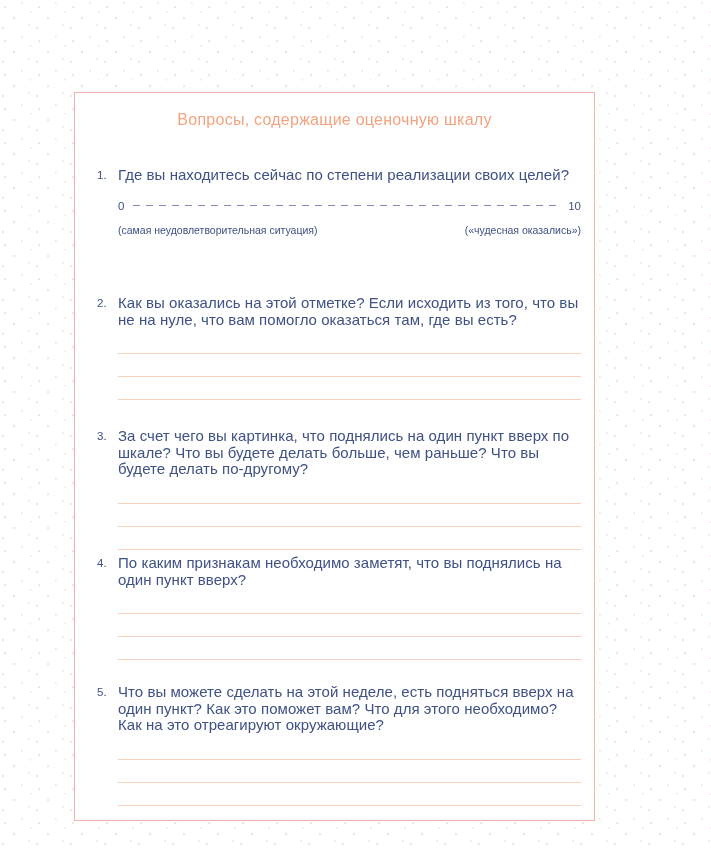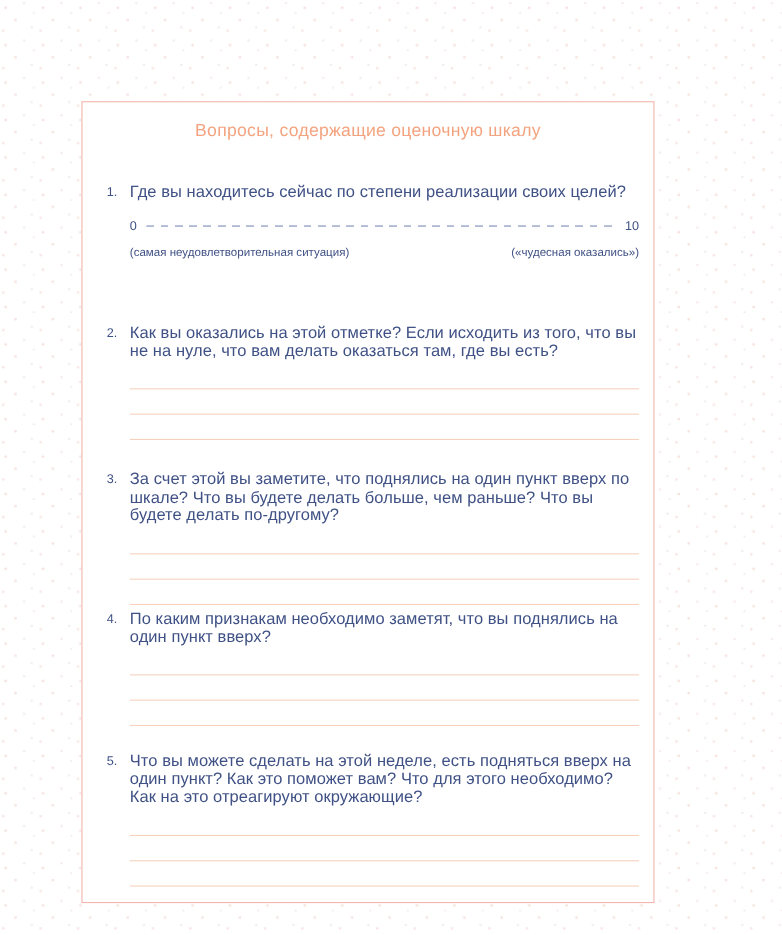--- a/index.html
+++ b/index.html
@@ -157,33 +157,33 @@
     </div>
     <div class="scale-captions">
       <span class="scale-caption">(самая неудовлетворительная ситуация)</span>
       <span class="scale-caption">(«чудесная оказались»)</span>
     </div>
   </div>
 
   <div class="question" style="top:202px;">
     <div class="q-head">
       <span class="q-num">2.</span>
-      <span class="q-text">Как вы оказались на этой отметке? Если исходить из того, что вы не на нуле, что вам делать оказаться там, где вы есть?</span>
+      <span class="q-text">Как вы оказались на этой отметке? Если исходить из того, что вы не на нуле, что вам помогло оказаться там, где вы есть?</span>
     </div>
     <div class="answer-lines" style="margin-top:25px;">
       <div class="answer-line"></div>
       <div class="answer-line"></div>
       <div class="answer-line"></div>
     </div>
   </div>
 
   <div class="question" style="top:335px;">
     <div class="q-head">
       <span class="q-num">3.</span>
-      <span class="q-text">За счет этой вы заметите, что поднялись на один пункт вверх по шкале? Что вы будете делать больше, чем раньше? Что вы будете делать по-другому?</span>
+      <span class="q-text">За счет чего вы картинка, что поднялись на один пункт вверх по шкале? Что вы будете делать больше, чем раньше? Что вы будете делать по-другому?</span>
     </div>
     <div class="answer-lines" style="margin-top:25px;">
       <div class="answer-line"></div>
       <div class="answer-line"></div>
       <div class="answer-line"></div>
     </div>
   </div>
 
   <div class="question" style="top:462px;">
     <div class="q-head">

